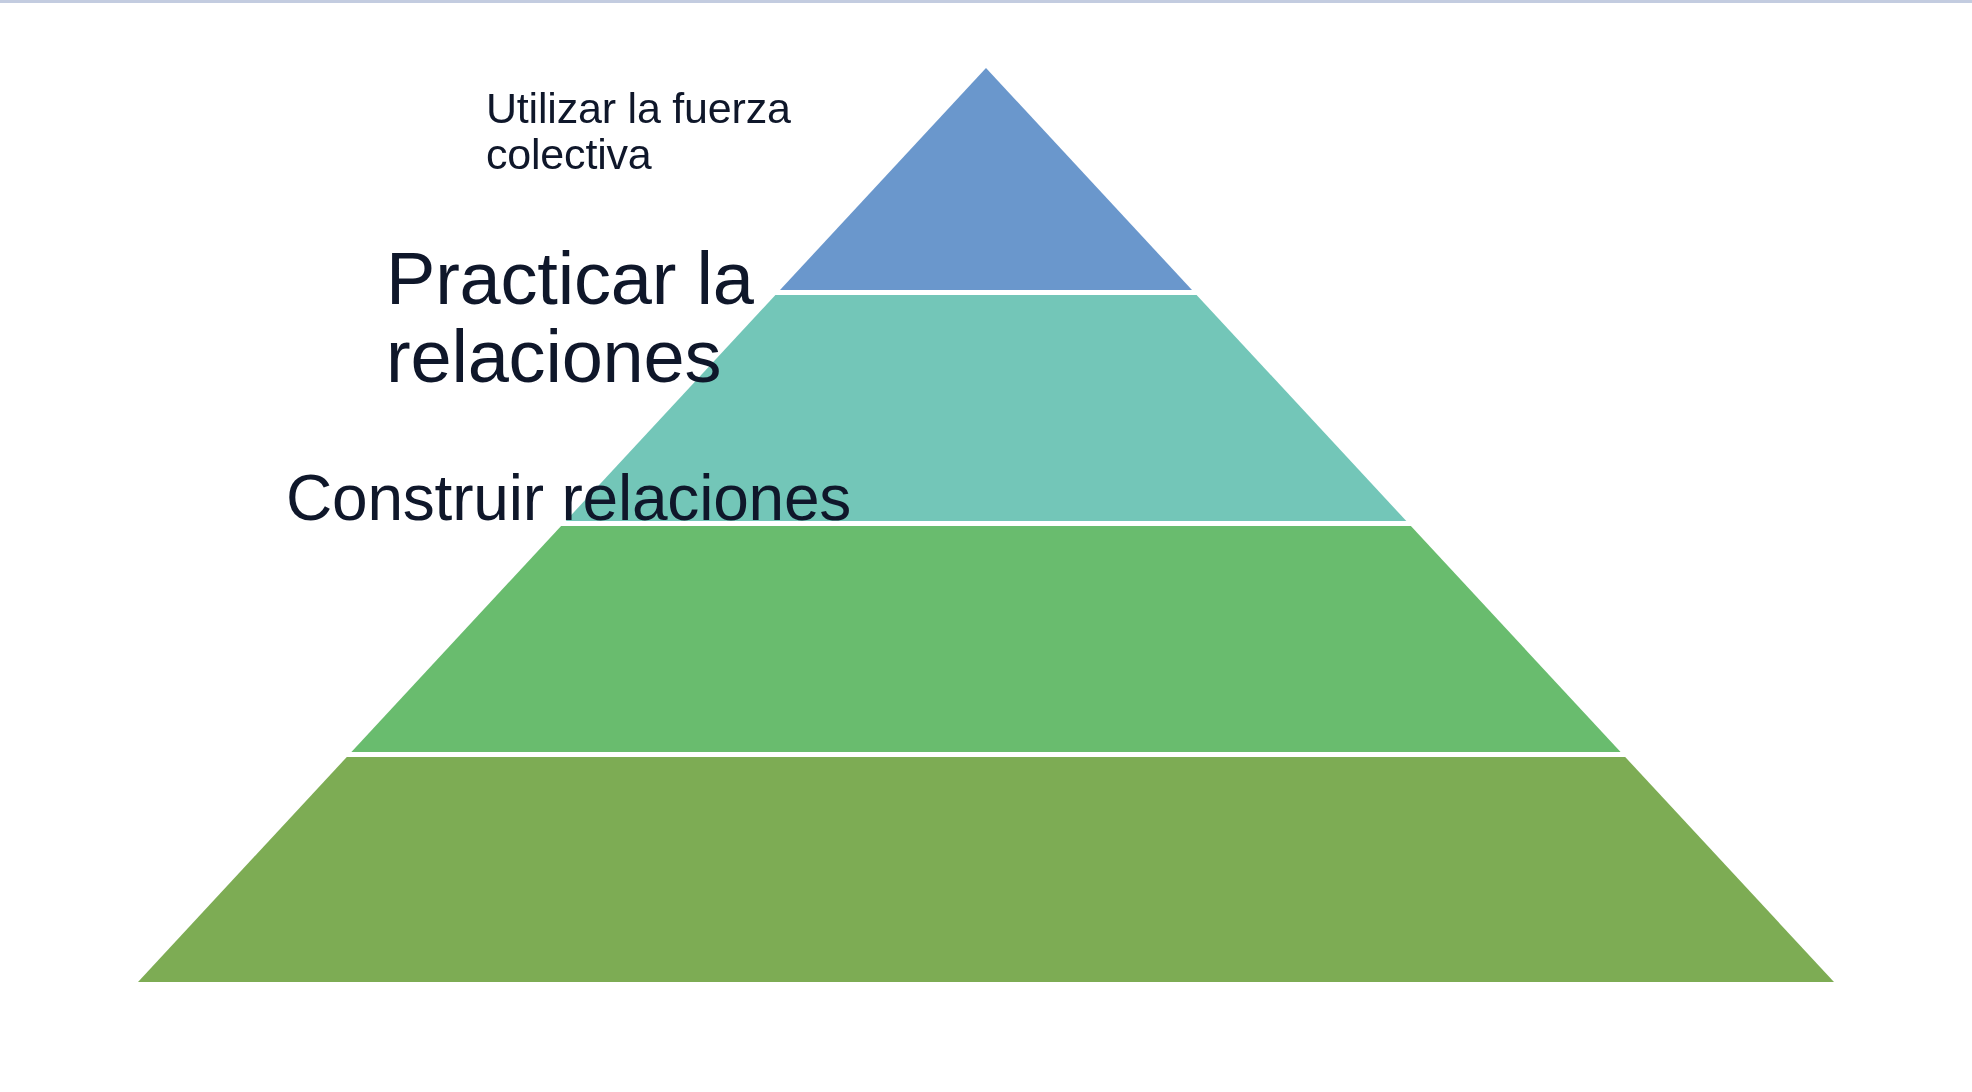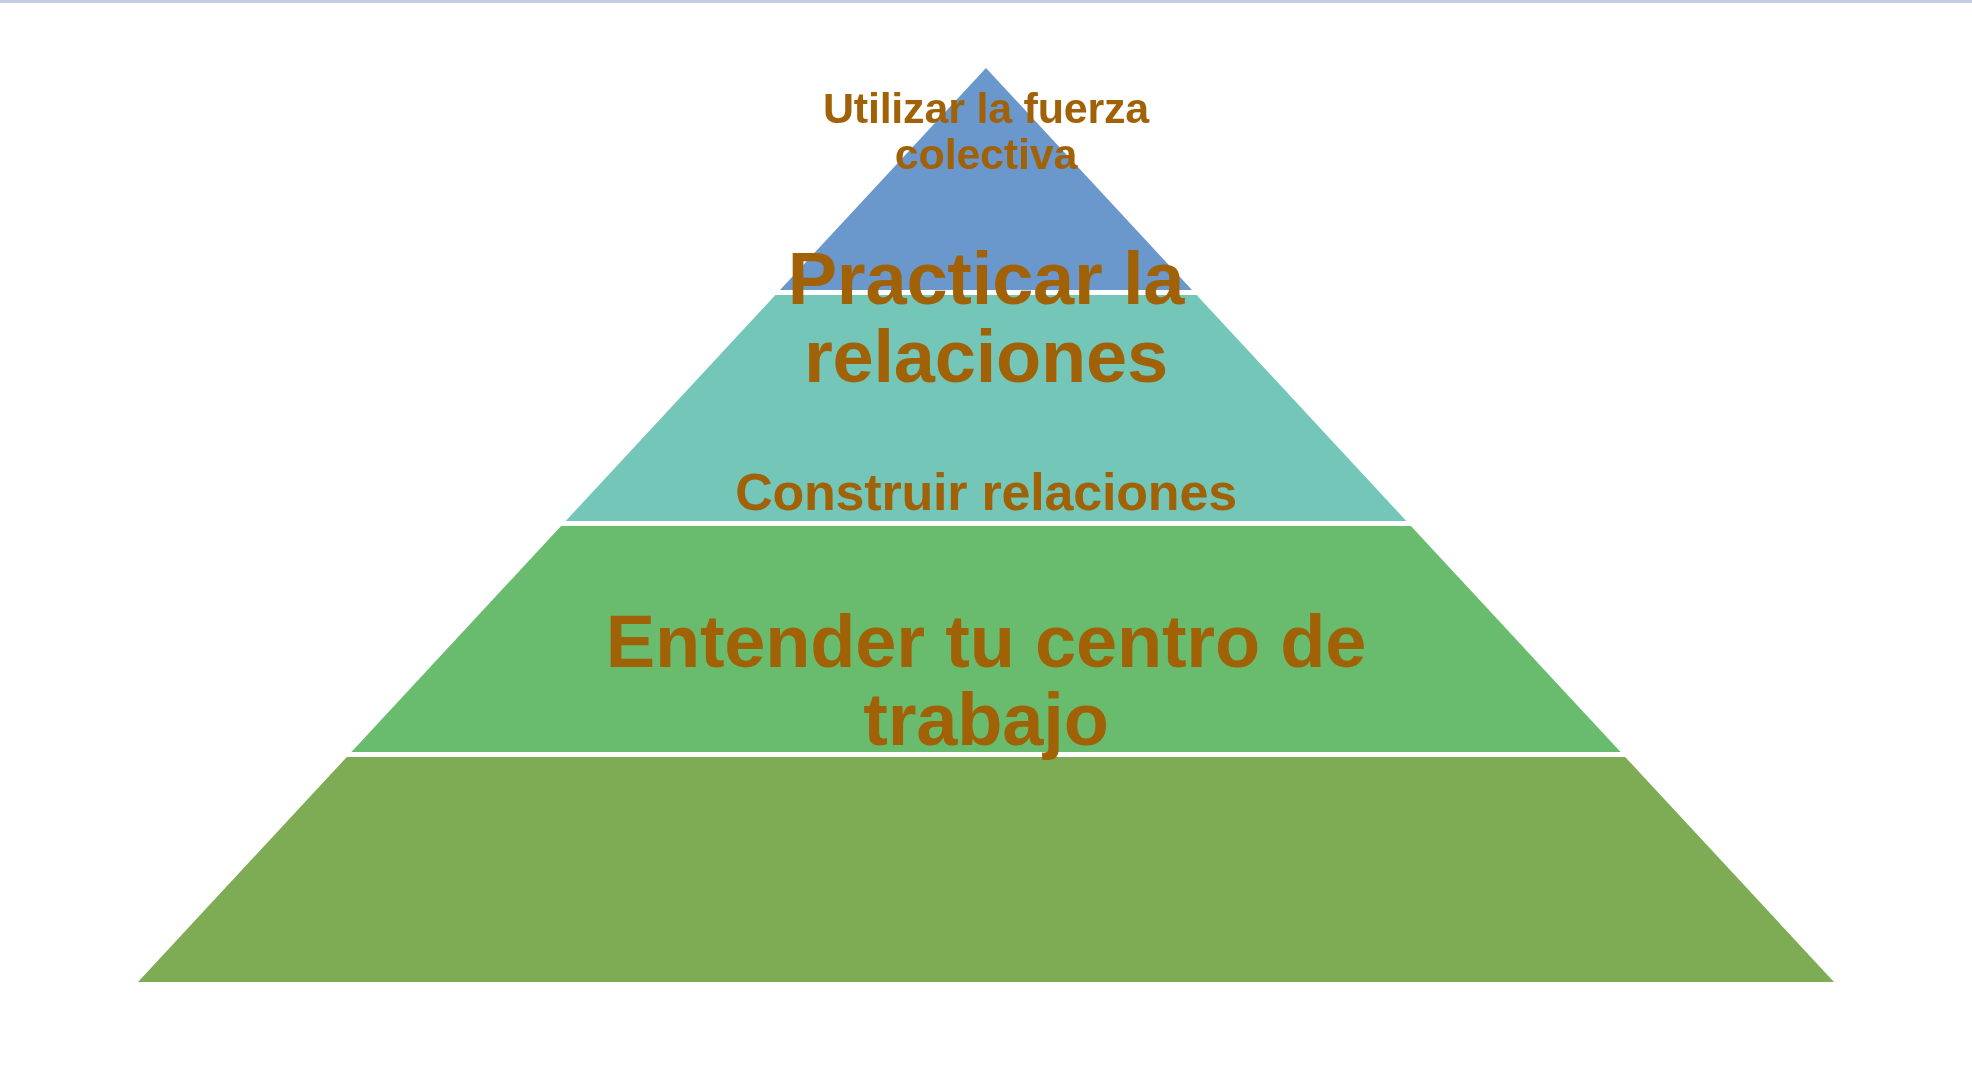--- a/index.html
+++ b/index.html
@@ -36,25 +36,24 @@
     left: 0;
     top: 0;
     width: 1972px;
     height: 1092px;
     display: block;
   }
 
   
   .tier-label {
     position: absolute;
-    text-align: center;
-    color: #a16207;
+    color: #0f172a;
     line-height: 1.06;
     white-space: pre-line;
-    font-weight: 700;
+    font-weight: 400;
     letter-spacing: -0.2px;
     pointer-events: none;
   }
 
   
   #tier-1-label {
     left: 486px;
     top: 86px;
     width: 1000px;
     font-size: 43px;
@@ -66,21 +65,21 @@
     top: 240px;
     width: 1200px;
     font-size: 74px;
   }
 
   
   #tier-3-label {
     left: 286px;
     top: 465px;
     width: 1400px;
-    font-size: 52px;
+    font-size: 64px;
   }
 
   
   #tier-4-label {
     left: 236px;
     top: 603px;
     width: 1500px;
     font-size: 74px;
   }
 </style>
@@ -103,16 +102,14 @@
   </svg>
 
   <div class="tier-label" id="tier-1-label">Utilizar la fuerza
 colectiva</div>
 
   <div class="tier-label" id="tier-2-label">Practicar la
 relaciones</div>
 
   <div class="tier-label" id="tier-3-label">Construir relaciones</div>
 
-  <div class="tier-label" id="tier-4-label">Entender tu centro de
-trabajo</div>
 
 </div>
 
 </body></html>

